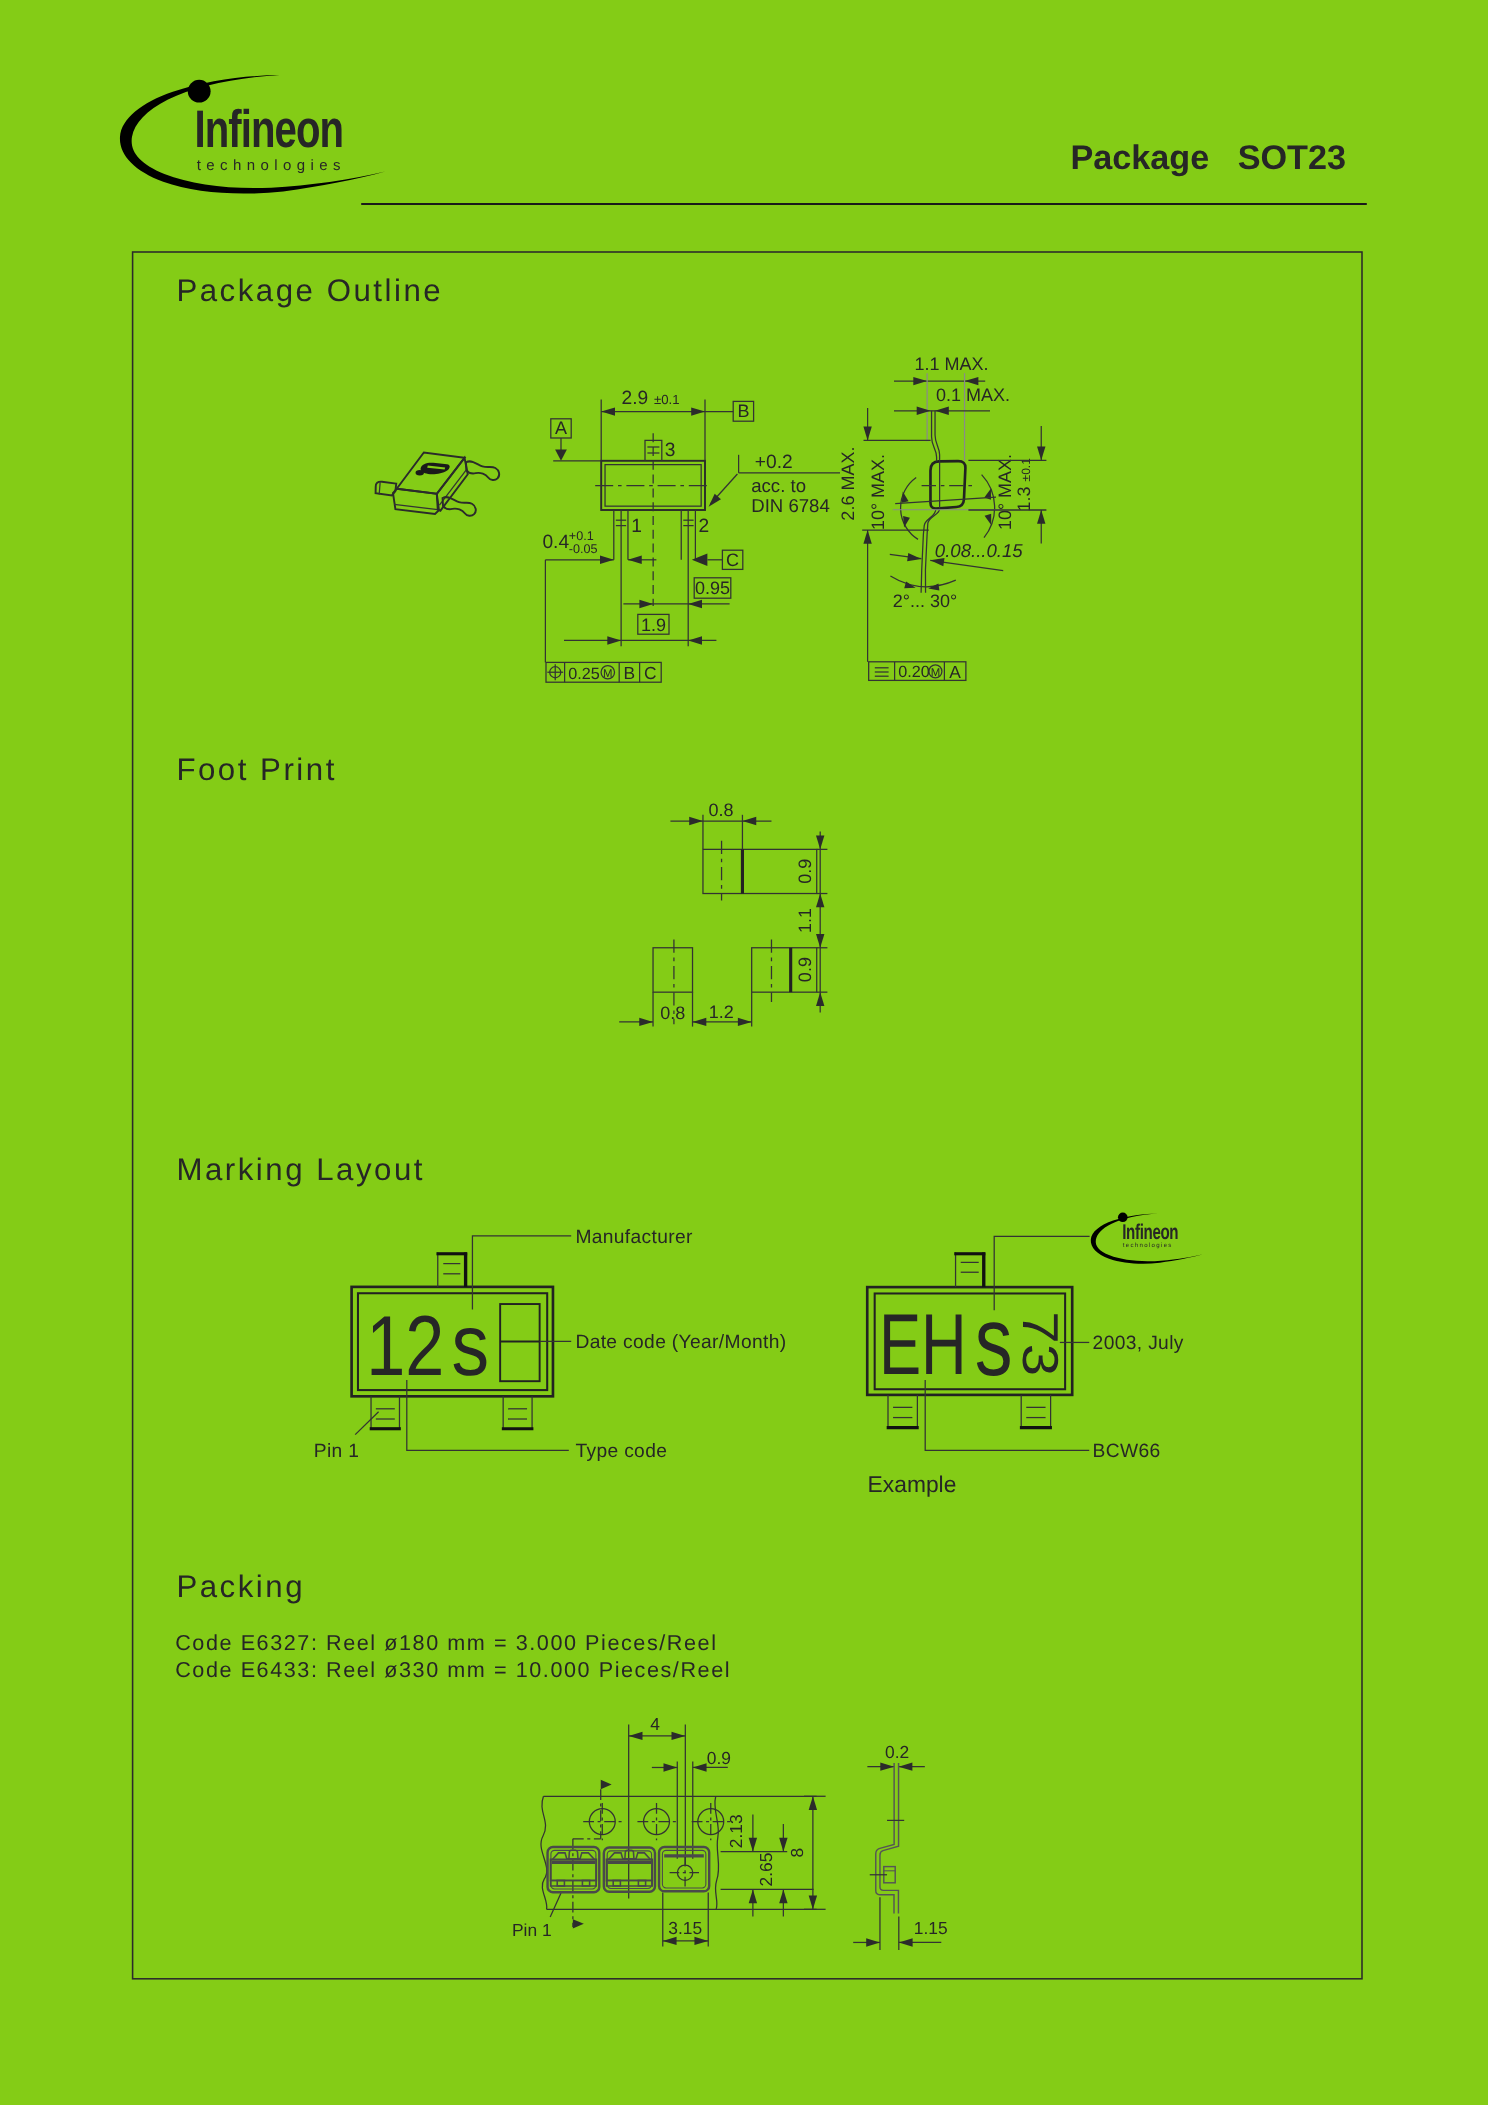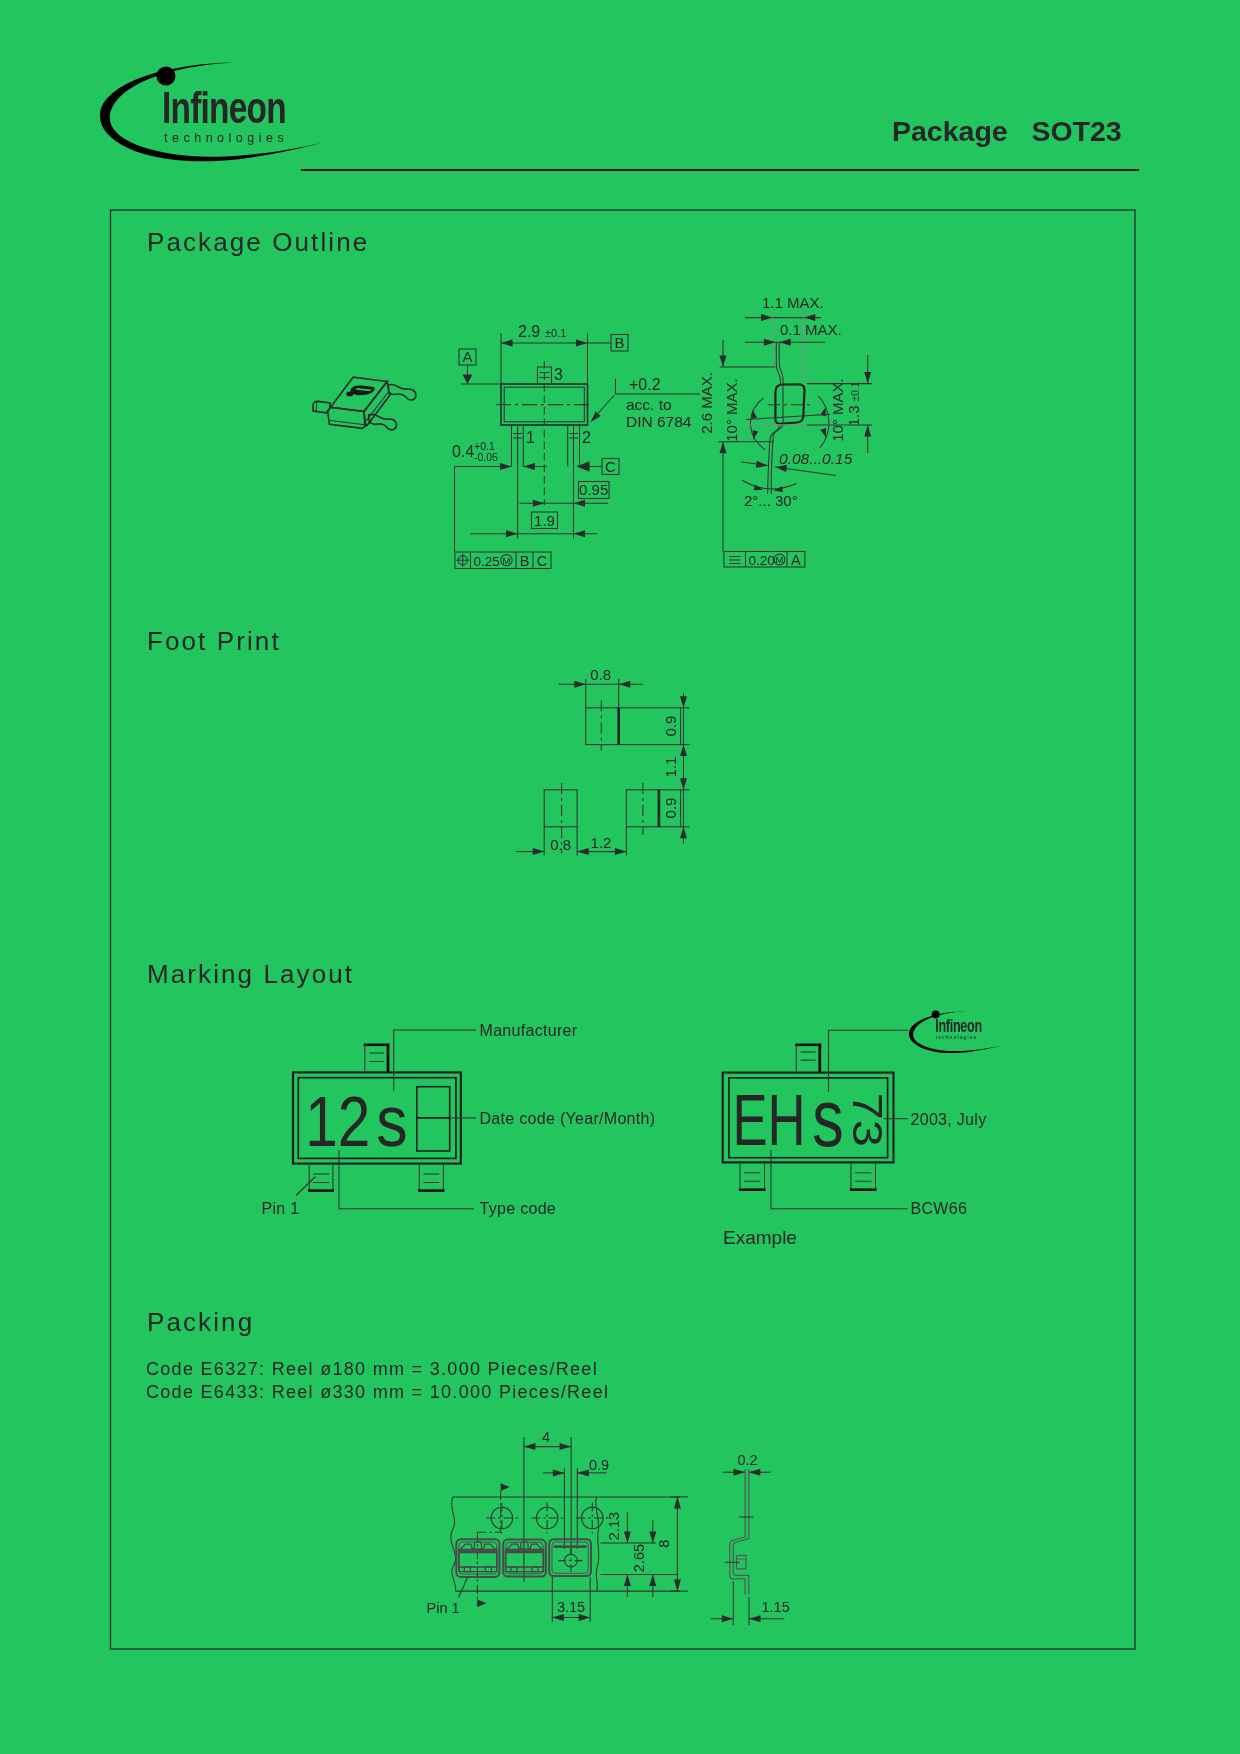--- a/index.html
+++ b/index.html
@@ -1,16 +1,16 @@
 <!DOCTYPE html>
 <html><head>
 <meta charset="utf-8">
 <style>
 html,body{margin:0;padding:0;background:#fff;}
-#page{position:relative;width:1240px;height:1754px;background:#22c55e;overflow:hidden;}
+#page{position:relative;width:1240px;height:1754px;background:#84cc16;overflow:hidden;}
 text{font-family:"Liberation Sans",sans-serif;fill:#262626;}
 .t15{font-size:15px;}
 .t16{font-size:16px;}
 .lbl{font-size:16px;letter-spacing:0.3px;}
 .thin{stroke:#333;stroke-width:1.05;fill:none;}
 .med{stroke:#2b2b2b;stroke-width:1.6;fill:none;}
 .thk{stroke:#222;stroke-width:2.2;fill:none;}
 .gry{stroke:#8a8a8a;stroke-width:1;fill:none;}
 .arr{fill:#2b2b2b;stroke:none;}
 </style>

